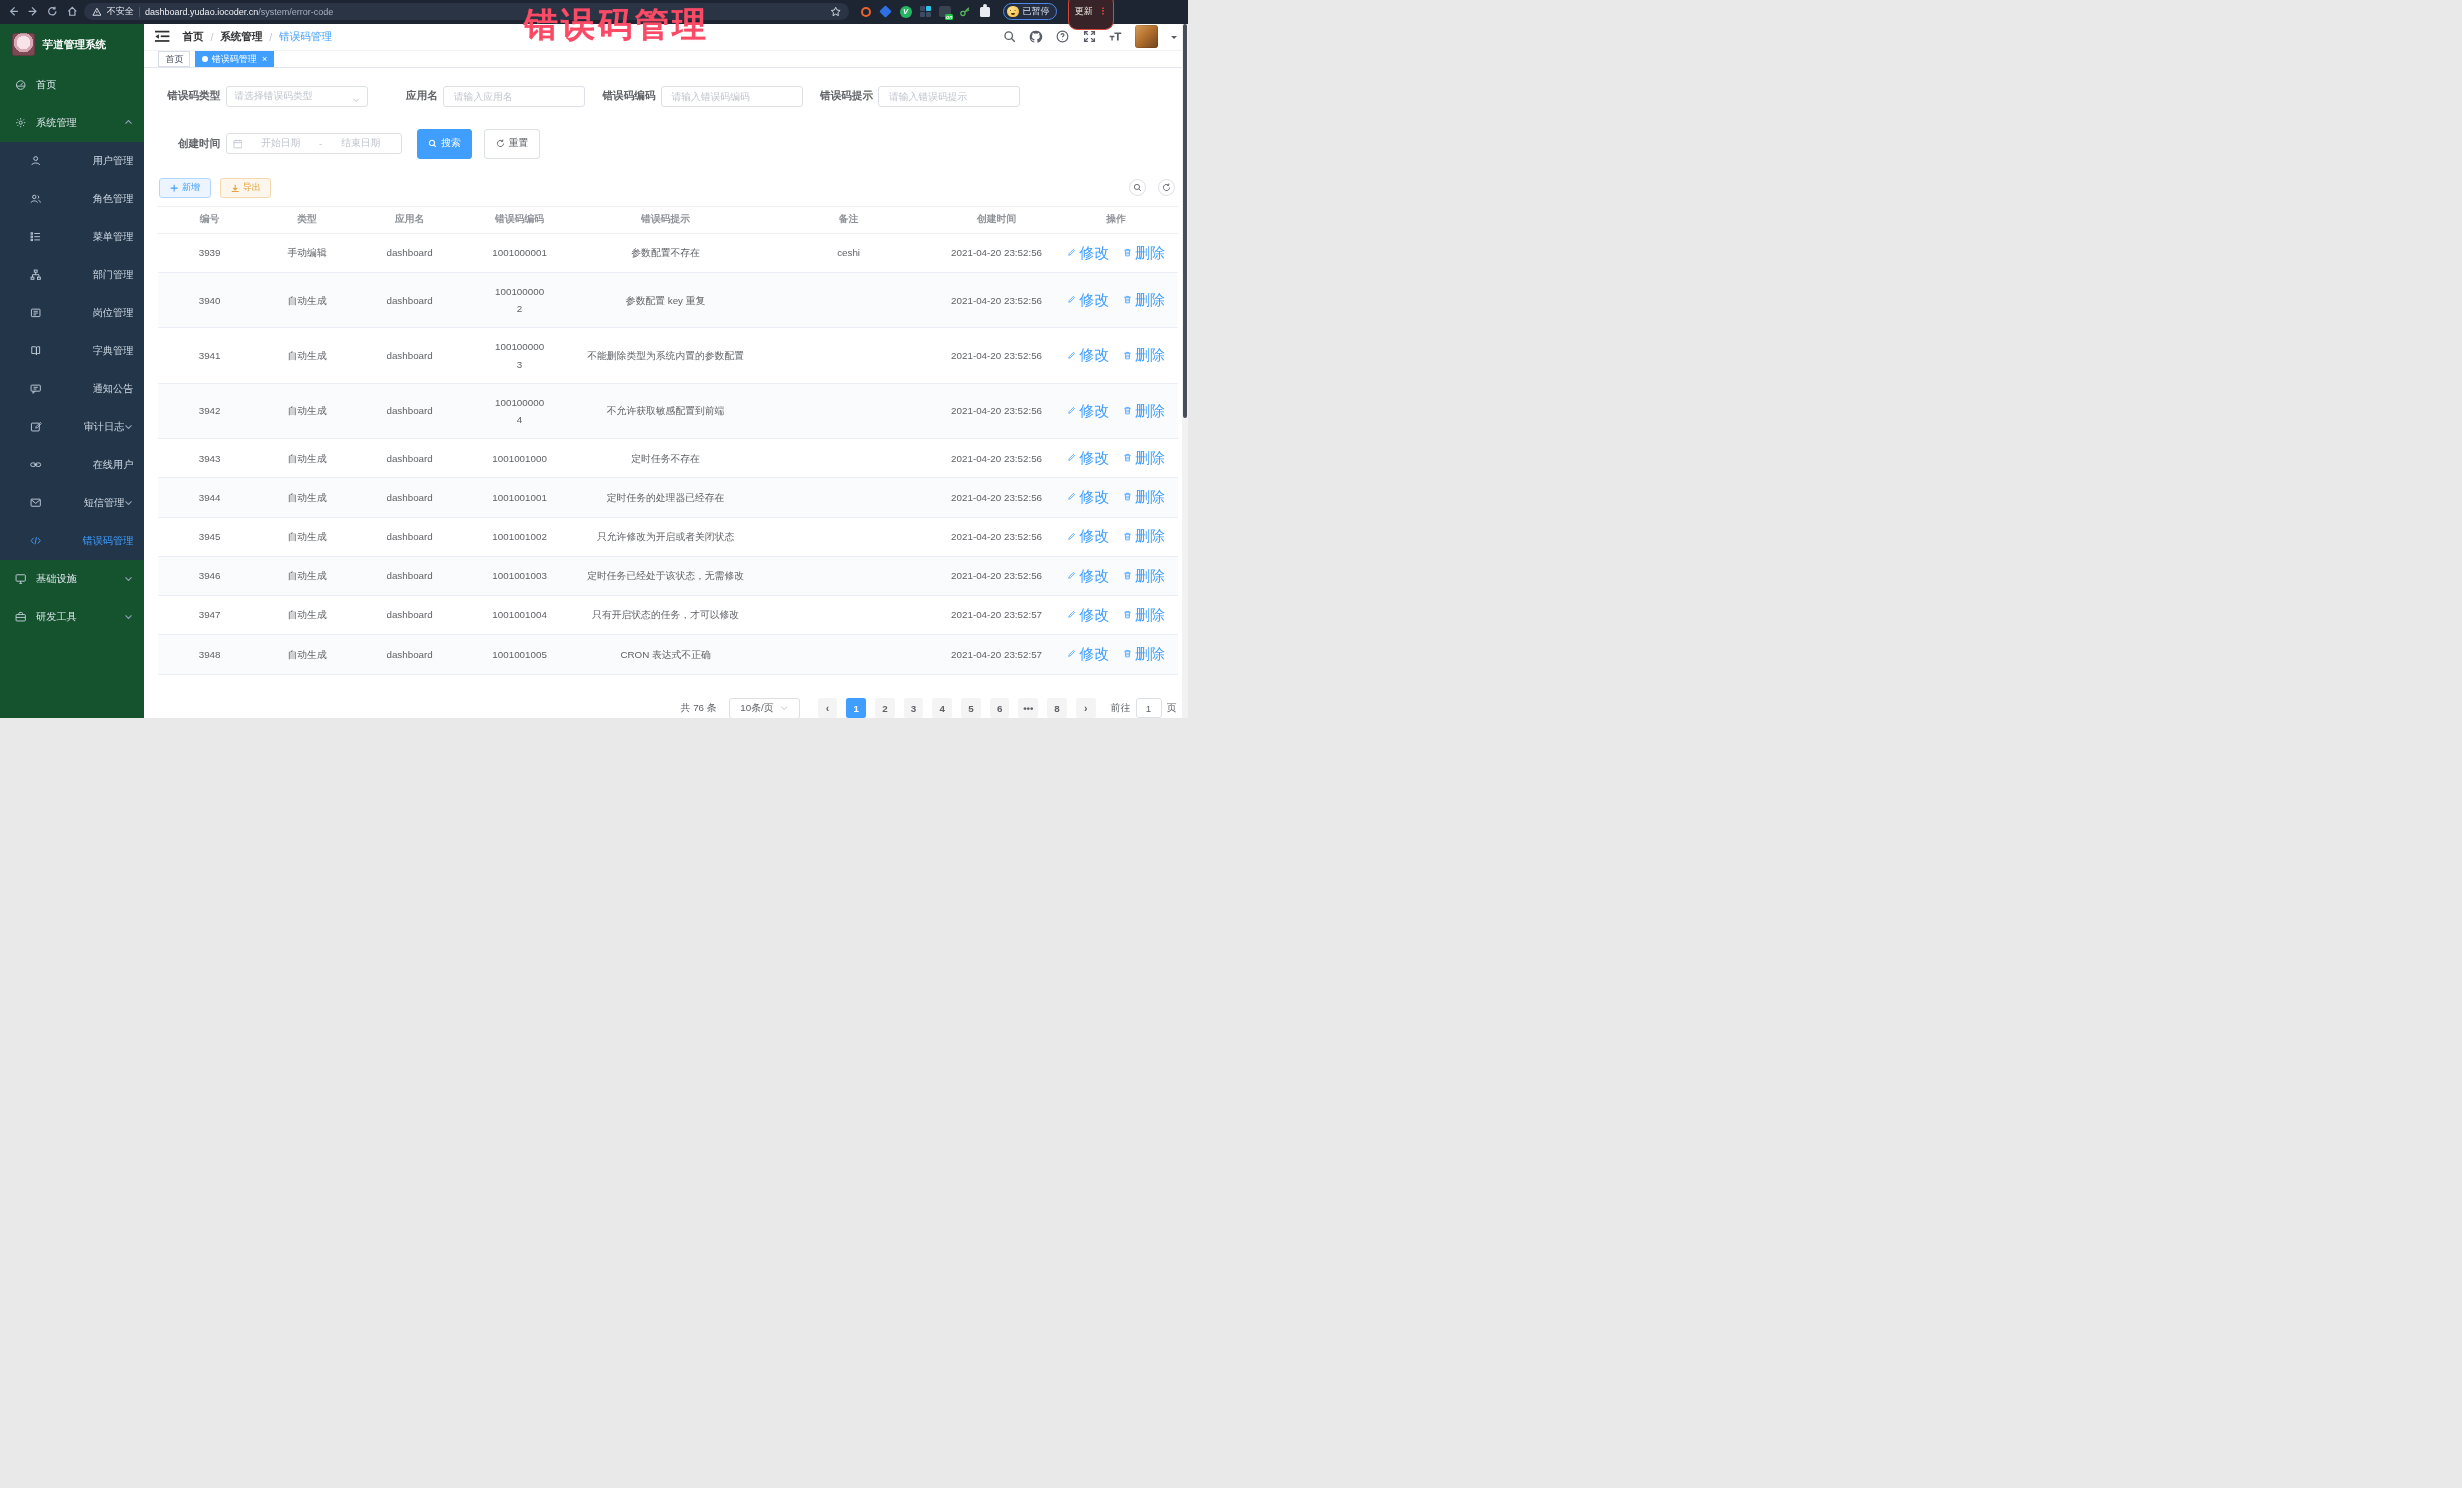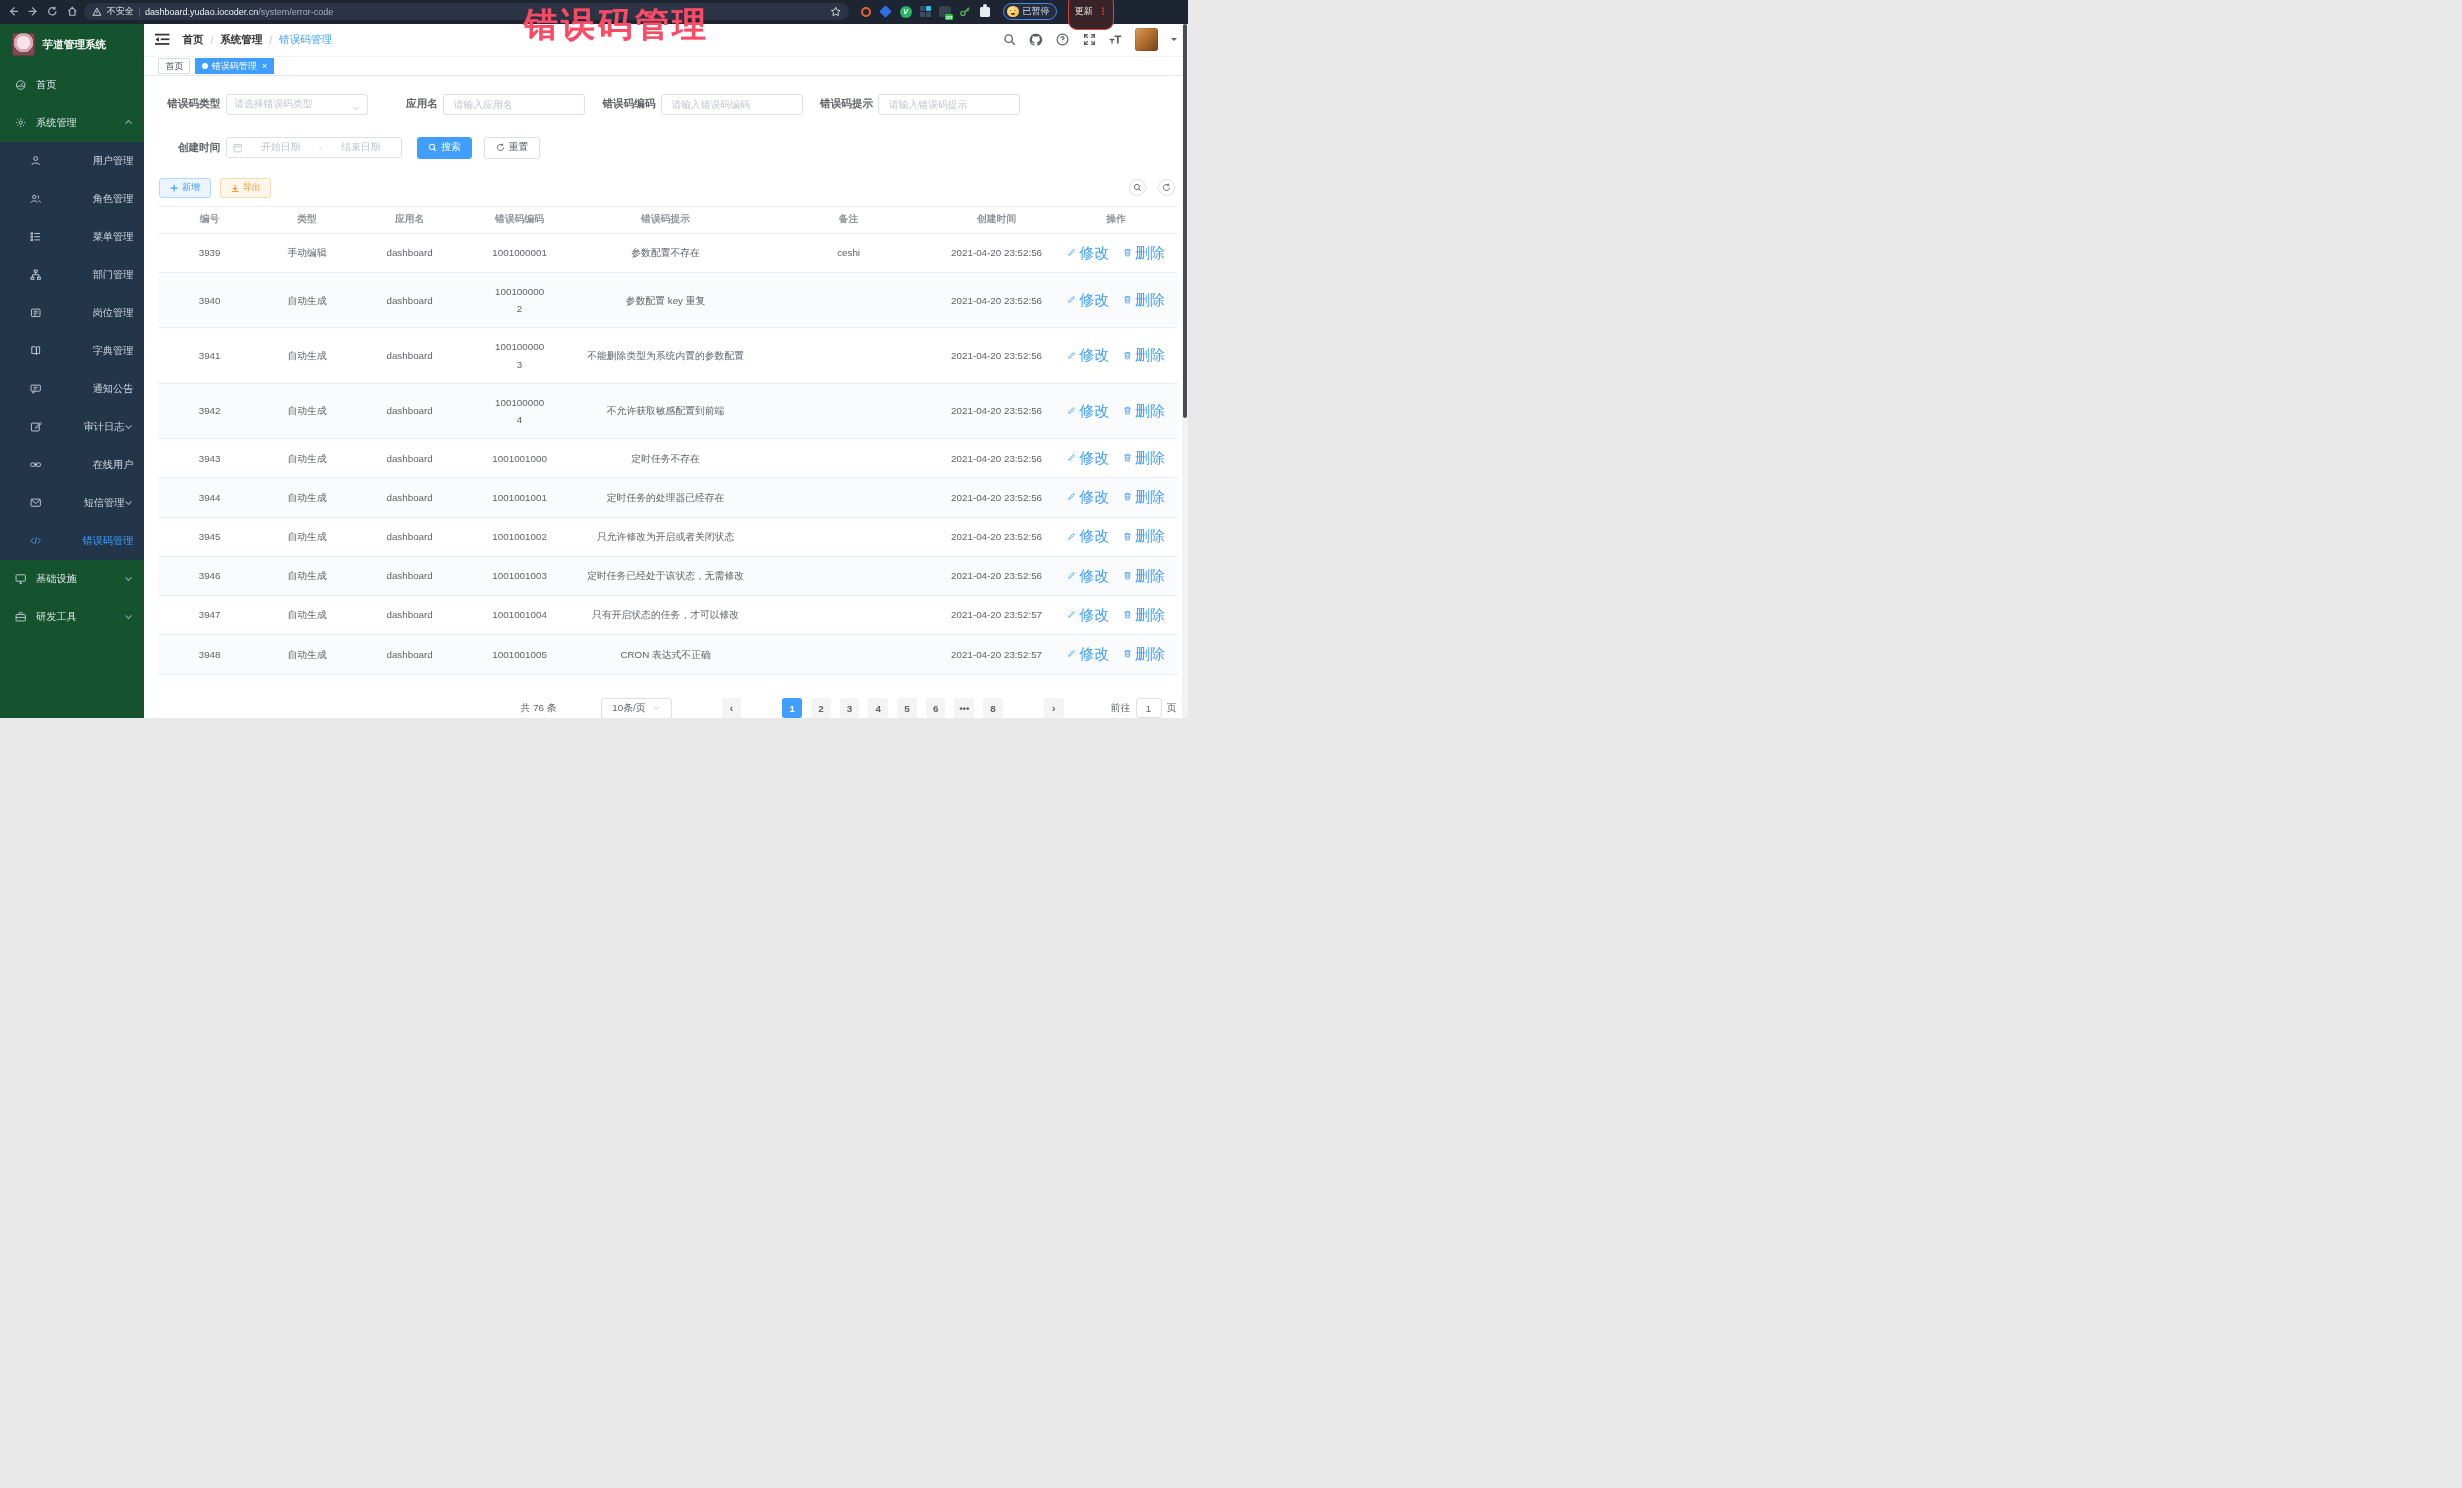--- a/index.html
+++ b/index.html
@@ -84,42 +84,42 @@
   .filter-row.second{margin-top:22px;}
   .f-group{display:flex;align-items:center;margin-right:7.6px;}
   .f-label{width:68px;padding-right:5.3px;text-align:right;font-size:10.6px;font-weight:700;color:#606266;white-space:nowrap;}
   .f-control{position:relative;width:142px;height:21px;border:0.8px solid #dcdfe6;border-radius:3px;background:#fff;display:flex;align-items:center;padding:0 19.7px 0 7.6px;}
   .f-control input{border:none;outline:none;width:100%;font-size:9.8px;color:#606266;background:transparent;}
   .f-control input::placeholder{color:#c0c4cc;}
   .sel-text{color:#c0c4cc;font-size:9.8px;white-space:nowrap;overflow:hidden;}
   .sel-caret{position:absolute;right:6.8px;top:6.8px;color:#c0c4cc;}
   .date-range{width:176px;height:21px;border:0.8px solid #dcdfe6;border-radius:3px;display:flex;align-items:center;padding:0 6px;gap:4.5px;color:#c0c4cc;font-size:9.8px;}
   .date-range .dph{flex:1;text-align:center;white-space:nowrap;}
-  .btn{height:22px;border-radius:3px;border:0.8px solid #dcdfe6;background:#fff;display:inline-flex;align-items:center;gap:3.8px;padding:0 10.6px;font-size:9.8px;color:#606266;cursor:pointer;}
+  .btn{height:30px;border-radius:3px;border:0.8px solid #dcdfe6;background:#fff;display:inline-flex;align-items:center;gap:3.8px;padding:0 10.6px;font-size:9.8px;color:#606266;cursor:pointer;}
   .btn-primary{background:#409eff;border-color:#409eff;color:#fff;}
   .btn-search{margin-left:7.6px;}
   .btn-reset{margin-left:12px;}
   .toolbar-row{display:flex;align-items:center;margin-top:19px;}
   .btn-mini{height:19.7px;padding:0 9.8px;font-size:9px;}
   .btn-plain-primary{background:#ecf5ff;border-color:#b3d8ff;color:#409eff;margin-left:1.5px;}
   .btn-plain-warning{background:#fdf6ec;border-color:#f5dab1;color:#e6a23c;margin-left:9px;}
   .toolbar-right{margin-left:auto;display:flex;gap:11.4px;margin-right:1.5px;}
   .circle-btn{width:17.4px;height:17.4px;border-radius:50%;border:0.8px solid #dcdfe6;background:#fff;display:flex;align-items:center;justify-content:center;color:#606266;cursor:pointer;}
 
   
   table.grid{width:1019px;border-collapse:collapse;table-layout:fixed;margin-top:8.3px;border-top:0.8px solid #ebeef5;}
   table.grid th{height:27px;font-size:9.8px;font-weight:700;color:#909399;text-align:center;border-bottom:0.8px solid #ebeef5;padding:0 3px;background:#fff;}
   table.grid td{font-size:9.8px;color:#606266;text-align:center;border-bottom:0.8px solid #ebeef5;padding:9.8px 3px;line-height:17.4px;}
   table.grid tbody tr:nth-child(even) td{background:#fafbfc;}
   td.wrapcell{white-space:pre-line;}
   .op-link{color:#409eff;text-decoration:none;display:inline-flex;align-items:center;gap:3px;font-size:15px;cursor:pointer;}
   .op-link + .op-link{margin-left:13.6px;}
 
   
-  .pager{width:1019px;display:flex;align-items:center;justify-content:flex-end;margin-top:23px;font-size:9.8px;color:#606266;gap:32px;}
+  .pager{width:1019px;display:flex;align-items:center;justify-content:flex-end;margin-top:23px;font-size:9.8px;color:#606266;}
   .pg-total{margin-right:12px;}
   .pg-size{position:relative;width:71px;height:21px;border:0.8px solid #dcdfe6;border-radius:3px;display:flex;align-items:center;justify-content:center;gap:6px;margin-right:13.6px;color:#606266;cursor:pointer;}
   .pg-btn{min-width:19.7px;height:19.7px;margin:0 4.5px;border:none;border-radius:2.3px;background:#f4f4f5;color:#606266;font-size:9.8px;font-weight:600;display:inline-flex;align-items:center;justify-content:center;padding:0 3px;cursor:pointer;}
   .pg-btn.active{background:#409eff;color:#fff;}
   .pg-btn.arrow{font-size:10.6px;}
   .pg-goto{display:flex;align-items:center;gap:5.3px;margin-left:10.6px;}
   .pg-goto input{width:26px;height:19.7px;border:0.8px solid #dcdfe6;border-radius:3px;text-align:center;font-size:9.8px;color:#606266;outline:none;}
 
   
   .annotation{position:absolute;left:524px;top:1.5px;font-size:34px;font-weight:900;letter-spacing:3px;color:#fa4a66;z-index:50;white-space:nowrap;text-shadow:0 0 0.8px rgba(250,74,102,.6);}

